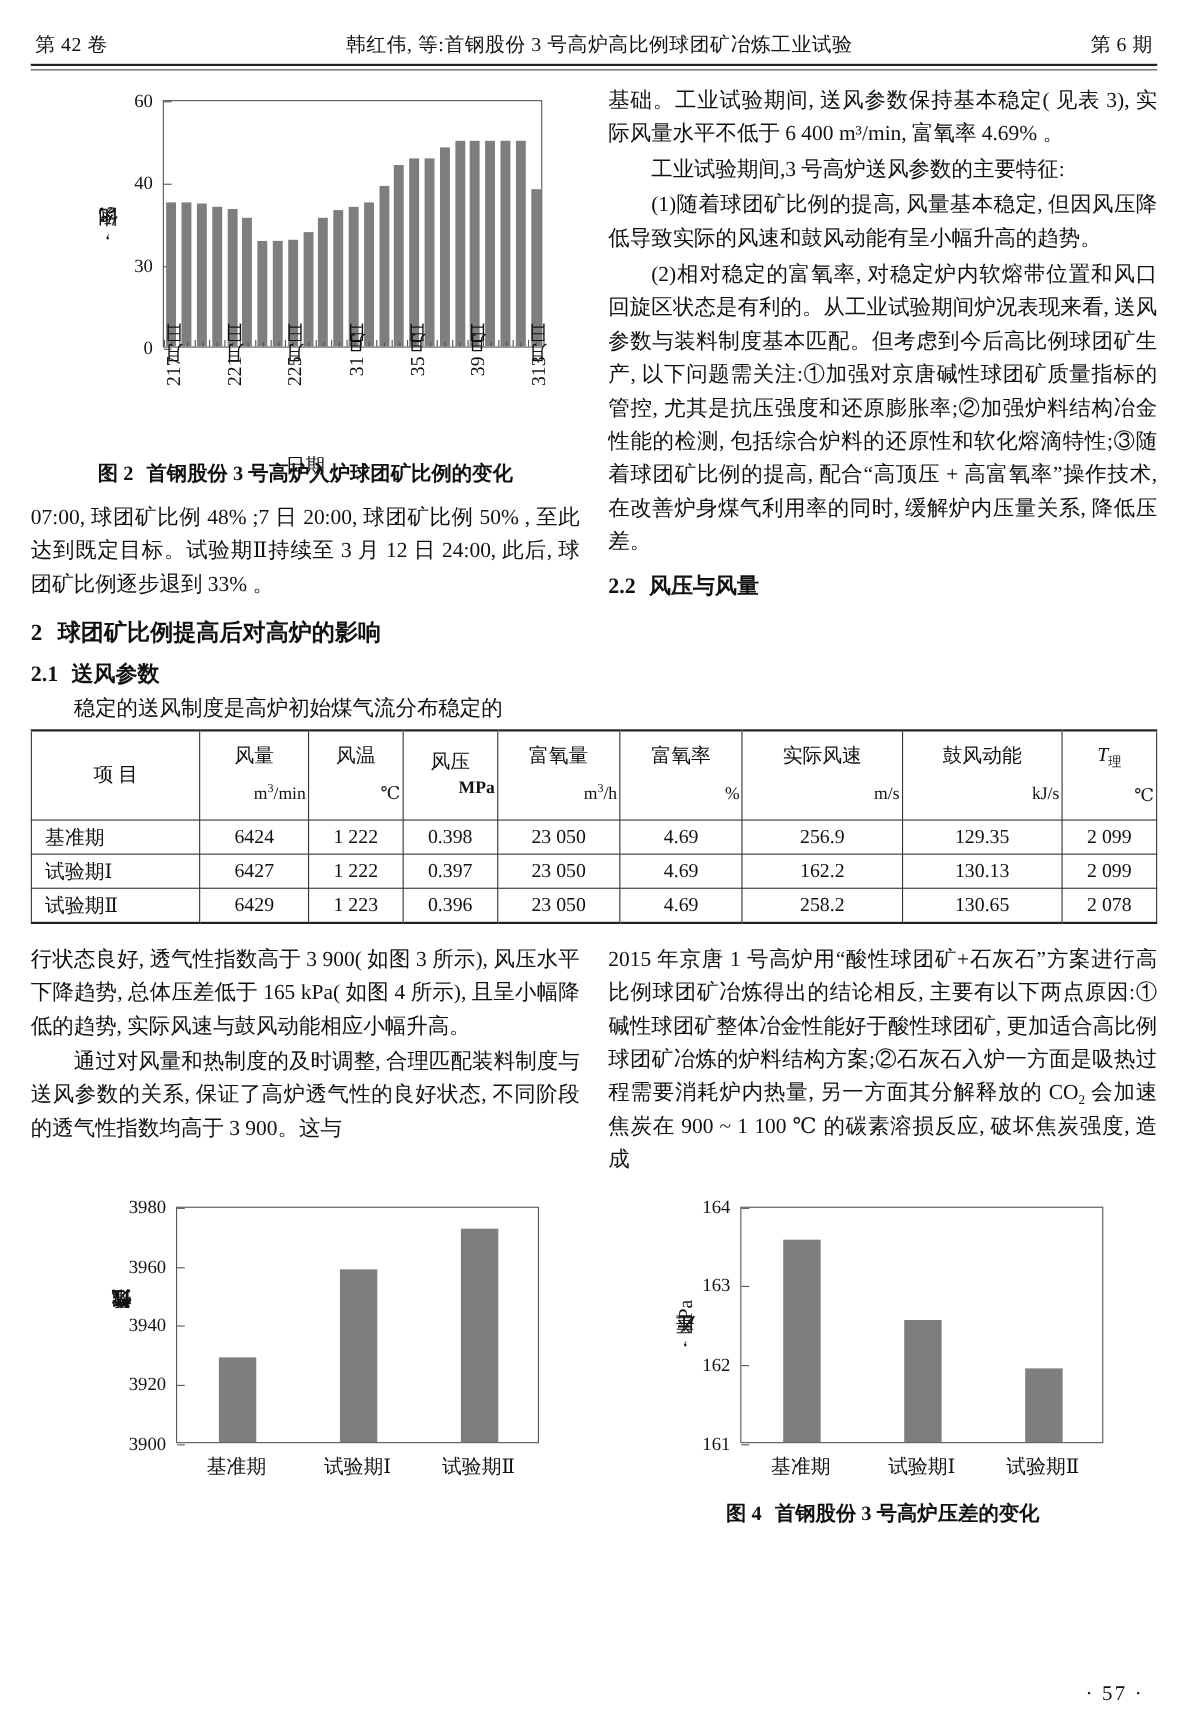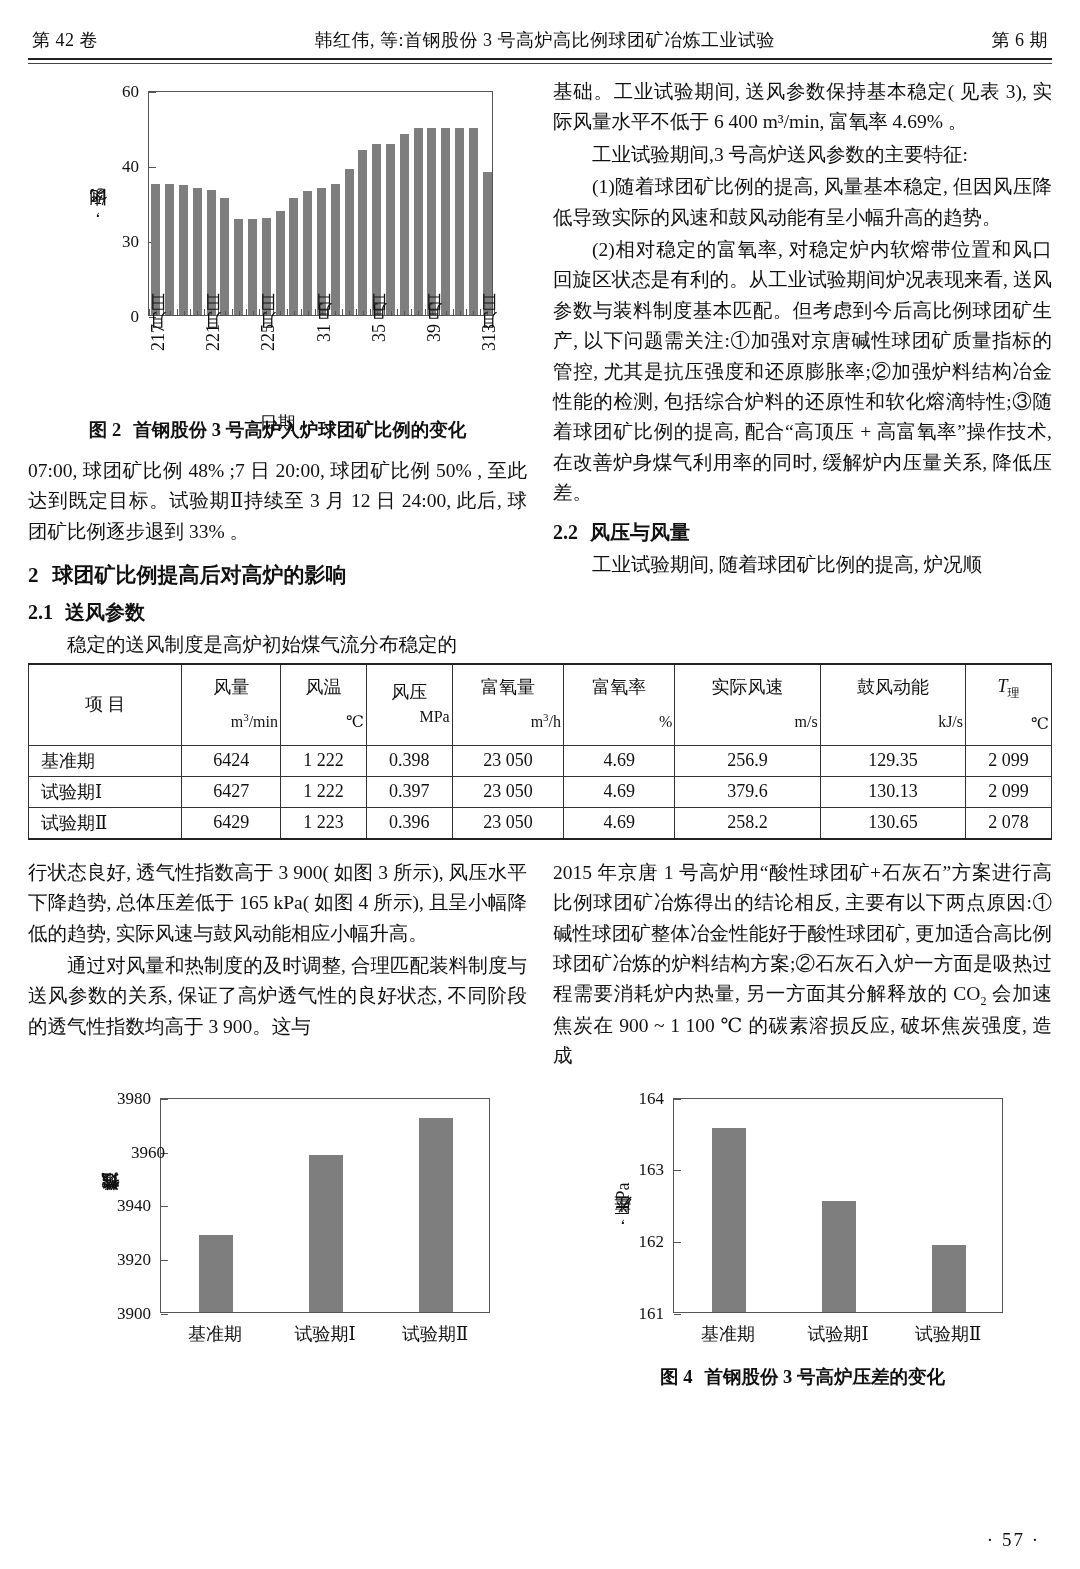--- a/index.html
+++ b/index.html
@@ -202,42 +202,41 @@
     <div class="col">
       <p class="body">基础。工业试验期间, 送风参数保持基本稳定( 见表 3), 实际风量水平不低于 6 400 m³/min, 富氧率 4.69% 。</p>
       <p class="body indent">工业试验期间,3 号高炉送风参数的主要特征:</p>
       <p class="body indent">(1)随着球团矿比例的提高, 风量基本稳定, 但因风压降低导致实际的风速和鼓风动能有呈小幅升高的趋势。</p>
       <p class="body indent">(2)相对稳定的富氧率, 对稳定炉内软熔带位置和风口回旋区状态是有利的。从工业试验期间炉况表现来看, 送风参数与装料制度基本匹配。但考虑到今后高比例球团矿生产, 以下问题需关注:①加强对京唐碱性球团矿质量指标的管控, 尤其是抗压强度和还原膨胀率;②加强炉料结构冶金性能的检测, 包括综合炉料的还原性和软化熔滴特性;③随着球团矿比例的提高, 配合“高顶压 + 高富氧率”操作技术, 在改善炉身煤气利用率的同时, 缓解炉内压量关系, 降低压差。</p>
 
       <h3 class="sub">
         <span class="num">2.2</span><span>风压与风量</span>
       </h3>
 
-      <p class="body indent">工业试验期间, 随着球团矿比例的提高, 炉况顺</p>
     </div>
   </div>
 
 
   <table class="data">
     <thead>
       <tr id="tbl-head-row">
           <th class="tbl-top" style="border-top: 2px solid rgb(34, 34, 34); border-bottom: 1.2px solid rgb(51, 51, 51);">
             <div style="padding:22px 0 22px 0;">项   目</div>
           </th>
           <th class="tbl-top" style="border-top: 2px solid rgb(34, 34, 34); border-bottom: 1.2px solid rgb(51, 51, 51);">
             <div>风量</div>
             <div class="unit" style="margin-top:10px;">m<sup class="s">3</sup>/min</div>
           </th>
           <th class="tbl-top" style="border-top: 2px solid rgb(34, 34, 34); border-bottom: 1.2px solid rgb(51, 51, 51);">
             <div>风温</div>
             <div class="unit" style="margin-top:10px;">℃</div>
           </th>
           <th class="tbl-top" style="border-top: 2px solid rgb(34, 34, 34); border-bottom: 1.2px solid rgb(51, 51, 51);">
             <div>风压</div>
-            <div class="unit" style="">MPa</div>
+            <div class="unit" style="font-weight:bold;">MPa</div>
           </th>
           <th class="tbl-top" style="border-top: 2px solid rgb(34, 34, 34); border-bottom: 1.2px solid rgb(51, 51, 51);">
             <div>富氧量</div>
             <div class="unit" style="margin-top:10px;">m<sup class="s">3</sup>/h</div>
           </th>
           <th class="tbl-top" style="border-top: 2px solid rgb(34, 34, 34); border-bottom: 1.2px solid rgb(51, 51, 51);">
             <div>富氧率</div>
             <div class="unit" style="margin-top:10px;">%</div>
           </th>
           <th class="tbl-top" style="border-top: 2px solid rgb(34, 34, 34); border-bottom: 1.2px solid rgb(51, 51, 51);">
@@ -266,21 +265,21 @@
           <td>129.35</td>
           <td>2 099</td>
         </tr>
         <tr>
           <td class="first">试验期Ⅰ</td>
           <td>6427</td>
           <td>1 222</td>
           <td>0.397</td>
           <td>23 050</td>
           <td>4.69</td>
-          <td>379.6</td>
+          <td>162.2</td>
           <td>130.13</td>
           <td>2 099</td>
         </tr>
         <tr>
           <td class="first" style="border-bottom: 2px solid rgb(34, 34, 34);">试验期Ⅱ</td>
           <td style="border-bottom: 2px solid rgb(34, 34, 34);">6429</td>
           <td style="border-bottom: 2px solid rgb(34, 34, 34);">1 223</td>
           <td style="border-bottom: 2px solid rgb(34, 34, 34);">0.396</td>
           <td style="border-bottom: 2px solid rgb(34, 34, 34);">23 050</td>
           <td style="border-bottom: 2px solid rgb(34, 34, 34);">4.69</td>
@@ -305,21 +304,21 @@
     <div class="col">
       <div class="chart-wrap" id="fig3-wrap" style="height:270px;">
           <div class="plot" style="left: 132px; top: 14px; width: 330px; height: 215px; position: absolute;">
             <div class="ytick" style="left: 0px; width: 7px; top: 215px;"></div>
             <div class="ylab" style="right: 338px; top: 215px; width: 120px;">3900</div>
             <div class="ytick" style="left: 0px; width: 7px; top: 161.25px;"></div>
             <div class="ylab" style="right: 338px; top: 161.25px; width: 120px;">3920</div>
             <div class="ytick" style="left: 0px; width: 7px; top: 107.5px;"></div>
             <div class="ylab" style="right: 338px; top: 107.5px; width: 120px;">3940</div>
             <div class="ytick" style="left: 0px; width: 7px; top: 53.75px;"></div>
-            <div class="ylab" style="right: 324px; top: 53.75px; width: 120px; font-family: Liberation Serif, serif;">3960</div>
+            <div class="ylab" style="right: 338px; top: 53.75px; width: 120px; font-family: Liberation Serif, serif;">3960</div>
             <div class="ytick" style="left: 0px; width: 7px; top: 0px;"></div>
             <div class="ylab" style="right: 338px; top: 0px; width: 120px;">3980</div>
             <div class="bar" style="width: 34px; height: 76.5938px; left: 38px; background: rgb(126, 126, 126);"></div>
             <div class="bar" style="width: 34px; height: 156.681px; left: 148px; background: rgb(126, 126, 126);"></div>
             <div class="bar" style="width: 34px; height: 193.5px; left: 258px; background: rgb(126, 126, 126);"></div>
           </div>
           <div class="axis-title-y" style="left: 70px; top: 121.5px; transform: translateY(-50%) rotate(180deg);">透气性指数</div>
           <div class="xcat-h" style="left: 187px; top: 238px;">基准期</div>
           <div class="xcat-h" style="left: 297px; top: 238px;">试验期Ⅰ</div>
           <div class="xcat-h" style="left: 407px; top: 238px;">试验期Ⅱ</div>

